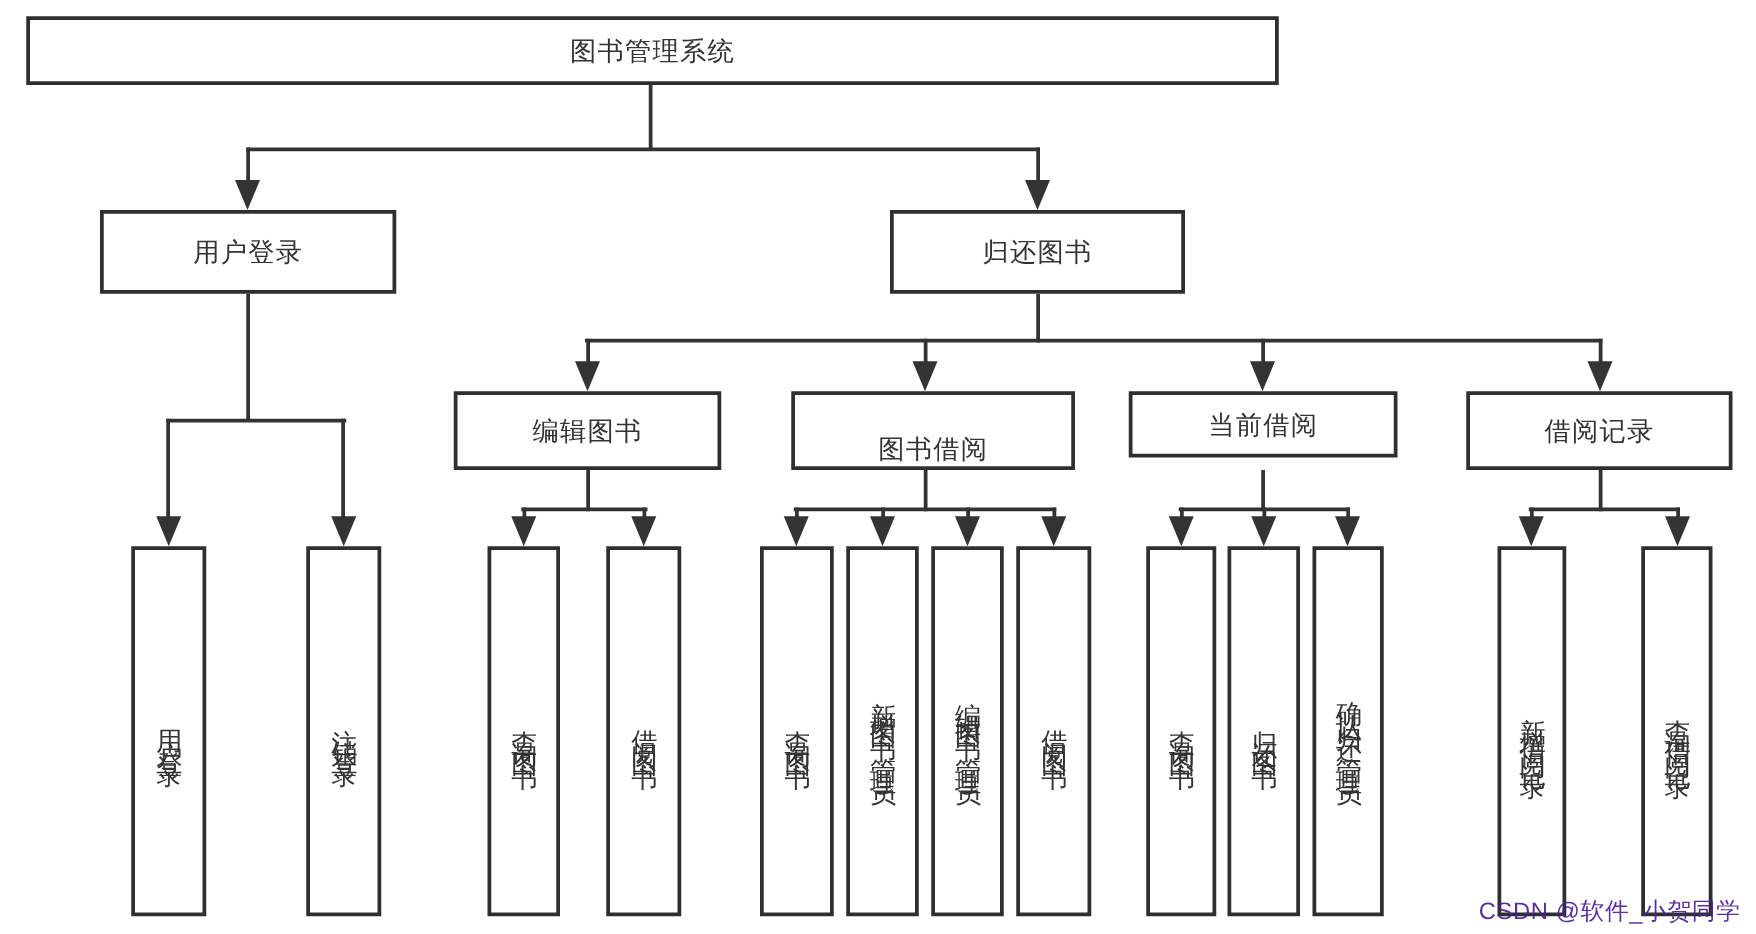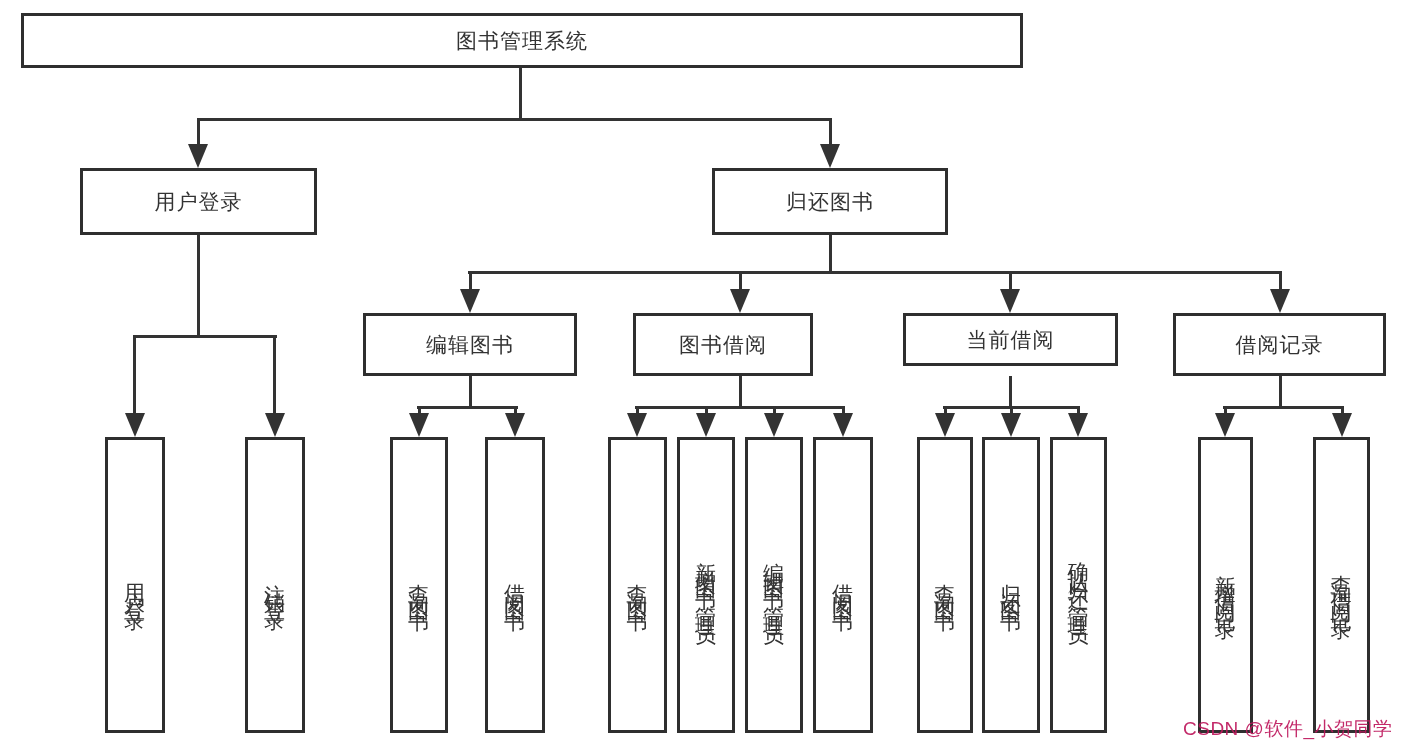--- a/index.html
+++ b/index.html
@@ -39,21 +39,21 @@
     width:0; height:0;
     border-left:10px solid transparent;
     border-right:10px solid transparent;
     border-top:24px solid #333333;
     z-index:1;
   }
   .watermark {
     position:absolute;
     left:1183px; top:716px;
     font-size:19px;
-    color:#be185d;
+    color:#4c1d95;
     letter-spacing:0.5px;
     z-index:5;
     opacity:0.92;
     white-space:nowrap;
   }
 </style>
 </head>
 <body>
 
 <div id="stage">
@@ -65,21 +65,21 @@
   <div class="box" style="left:80px; top:168px; width:237px; height:67px;">
     <span>用户登录</span>
   </div>
   <div class="box" style="left:712px; top:168px; width:236px; height:67px;">
     <span>归还图书</span>
   </div>
 
   <div class="box" style="left:363px; top:313px; width:214px; height:63px;">
     <span>编辑图书</span>
   </div>
-  <div class="box" style="left:633px; top:313px; width:180px; height:63px;">
+  <div class="box" style="left:633px; top:313px; width:227px; height:63px;align-items:flex-end;">
     <span>图书借阅</span>
   </div>
   <div class="box" style="left:903px; top:313px; width:215px; height:53px;">
     <span>当前借阅</span>
   </div>
   <div class="box" style="left:1173px; top:313px; width:213px; height:63px;">
     <span>借阅记录</span>
   </div>
 
   <div class="box vbox" style="left:105px; top:437px; width:60px; height:296px;">

